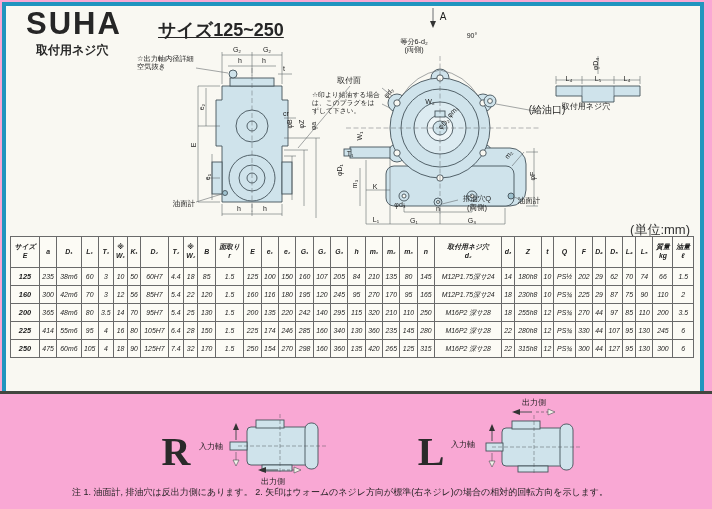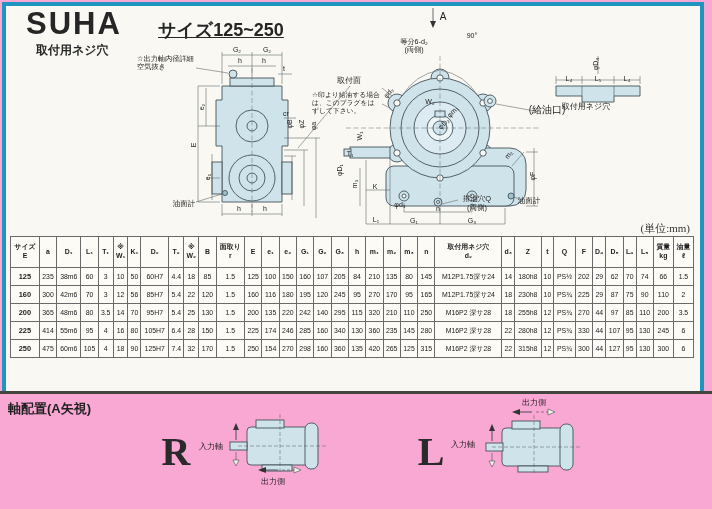--- a/index.html
+++ b/index.html
@@ -5,27 +5,27 @@
   html,body{margin:0;padding:0;}
   body{background:#e8e7df;font-family:"Liberation Sans","DejaVu Sans",sans-serif;}
   .page{position:relative;width:712px;height:509px;background:#f9a8d4;overflow:hidden;
         font-family:"Liberation Sans","DejaVu Sans",sans-serif;color:#222;}
   .main-box{position:absolute;left:2px;top:2px;width:702px;height:389px;box-sizing:border-box;
         background:#f9f8f2;border:4px solid #2095bf;border-bottom:none;}
   .separator{position:absolute;left:0;top:391px;width:712px;height:3px;background:#42463f;}
   .title{position:absolute;left:26px;top:6px;font-size:31px;font-weight:bold;letter-spacing:2px;color:#262626;}
   .subtitle{position:absolute;left:36px;top:42px;font-size:12px;font-weight:bold;color:#262626;}
   .size-range{position:absolute;left:158px;top:18px;font-size:18px;font-weight:bold;color:#262626;text-decoration:underline;}
-  .unit-note{position:absolute;right:22px;top:221px;font-size:11px;color:#333;font-family:Liberation Serif, serif;}
+  .unit-note{position:absolute;right:22px;top:221px;font-size:13px;color:#333;}
   .drawing-svg{position:absolute;left:0;top:0;width:712px;height:509px;}
   #label-layer{position:absolute;left:0;top:0;width:712px;height:509px;pointer-events:none;}
   .lbl{position:absolute;font-size:7px;color:#1c1c1c;white-space:pre-line;text-align:center;line-height:1.15;}
   .big-letter{font-family:"Liberation Serif","DejaVu Serif",serif;font-weight:600;color:#2a2a2a;}
   table.spec{position:absolute;left:10px;top:236px;width:684px;border-collapse:collapse;
-        background:#fcfbf5;font-size:6.9px;}
+        background:#fcfbf5;font-size:6.9px;font-style:italic;}
   table.spec th,table.spec td{border:0.6px solid #6a6a6a;padding:0 1px;text-align:center;
         white-space:pre-line;vertical-align:middle;}
   table.spec th{font-weight:bold;line-height:1.25;height:30px;}
   table.spec td{height:17px;white-space:nowrap;}
   table.spec td.size-col{font-weight:bold;font-size:7.4px;}
   .footnote{position:absolute;left:88px;top:376px;font-size:7.5px;color:#333;}
   .section-heading{position:absolute;left:8px;top:400px;font-size:13px;font-weight:bold;color:#1f1f1f;}
   .bottom-note{position:absolute;left:72px;top:486px;font-size:9px;color:#1f1f1f;}
 </style>
 </head>
@@ -470,15 +470,15 @@
           <td>127</td>
           <td>95</td>
           <td>130</td>
           <td>300</td>
           <td>6</td>
         </tr>
       </tbody>
   </table>
 
 
-  <div class="section-heading">軸配置(A矢視)</div>
+  <div class="bottom-note">注 1. 油面計, 排油穴は反出力側にあります。  2. 矢印はウォームのネジレ方向が標準(右ネジレ)の場合の相対的回転方向を示します。</div>
 
 </div>
 
 </body></html>

